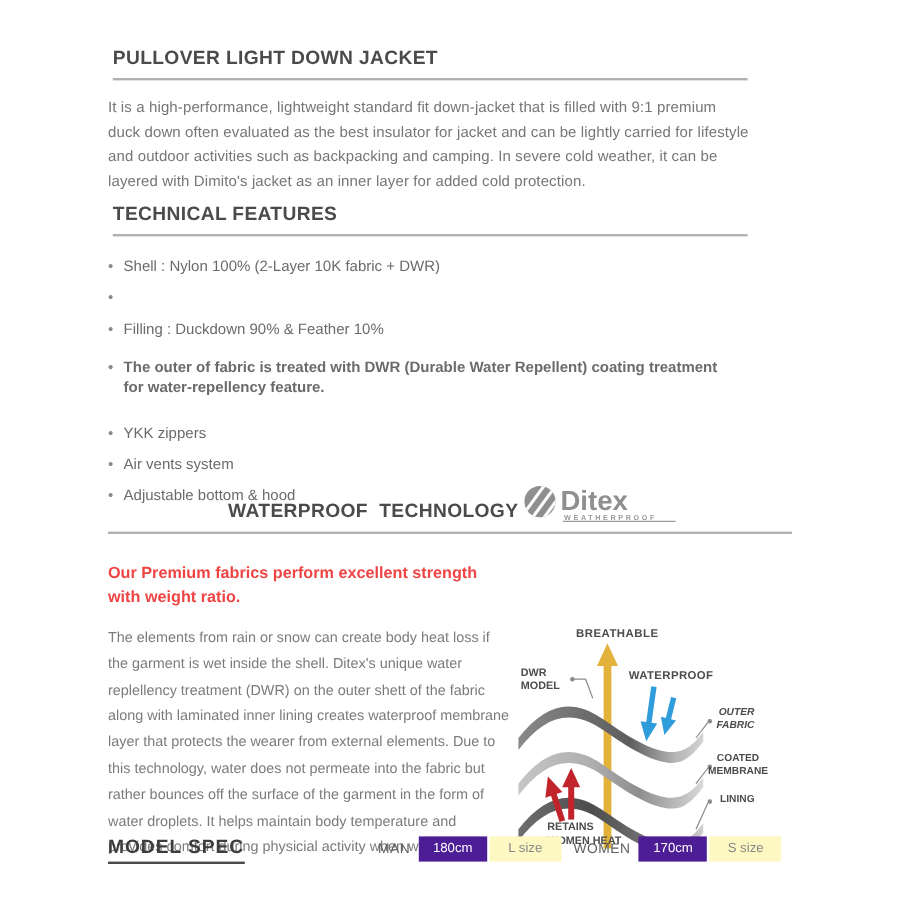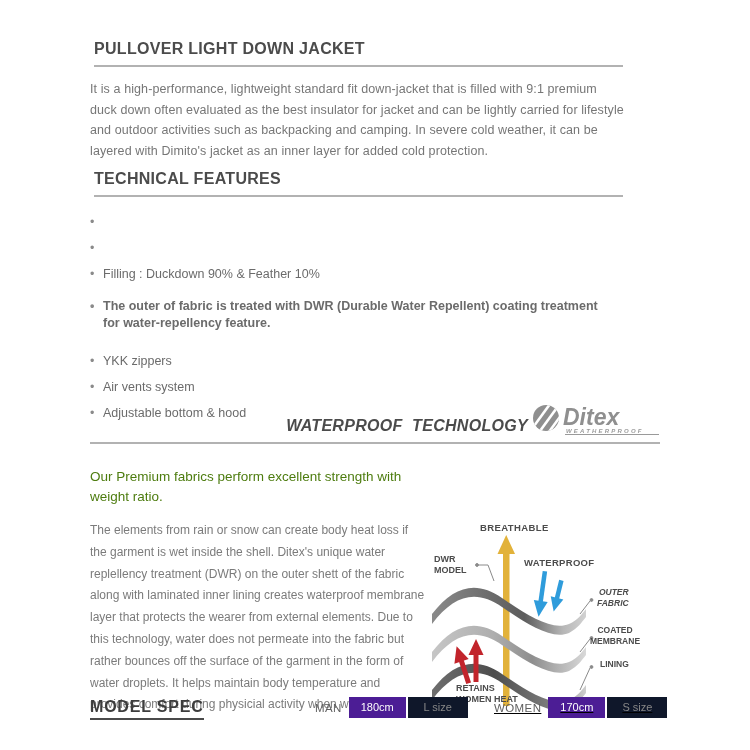--- a/index.html
+++ b/index.html
@@ -15,63 +15,64 @@
   
   .s2{top:166px;width:537px;}
   ul.feat{list-style:none;margin:17px 0 0;padding:0;}
   ul.feat li{display:flex;font-size:12.5px;color:#6b6b6b;margin-bottom:10px;line-height:16px;}
   ul.feat .dot{width:13px;color:#8a8a8a;flex:none;}
   li.hl{margin-top:16px !important;font-weight:bold;color:#4d4d4d;}
   li.hl .txt{width:505px;line-height:16.5px;}
   ul.feat2{margin-top:22px;}
   
   .s3{top:402px;width:570px;}
-  .s3-header{display:flex;justify-content:flex-end;align-items:flex-end;
-             border-bottom:2px solid #b2b2b2;padding-bottom:3px;font-style:italic;}
+  .s3-header{display:flex;justify-content:center;align-items:flex-end;
+             border-bottom:2px solid #b2b2b2;padding-bottom:3px;}
   .s3-body{position:relative;width:570px;height:260px;}
-  .lead{margin:23px 0 0;font-size:13.5px;font-weight:normal;color:#4d7c0f;line-height:20px;width:320px;}
+  .lead{margin:23px 0 0;font-size:13.5px;font-weight:bold;color:#ef4444;line-height:20px;width:320px;}
   .wp-text{margin:13px 0 0;font-size:12px;line-height:21.8px;color:#7b7b7b;width:338px;}
   
   .diagram{position:absolute;left:330px;top:47px;width:250px;height:210px;}
   .diagram svg{position:absolute;left:0;top:0;}
   .dlabel{position:absolute;font-weight:bold;color:#4c4c4c;white-space:pre-line;}
   .d-breathable{left:60px;top:8px;font-size:9.5px;letter-spacing:.4px;}
   .d-dwr{left:14px;top:40px;font-size:9px;line-height:11px;}
   .d-waterproof{left:104px;top:43px;font-size:9.5px;letter-spacing:.3px;}
   .d-outer{left:177px;top:73px;font-size:8.5px;line-height:10.5px;text-align:right;font-style:italic;}
   .d-membrane{left:170px;top:111px;font-size:8.5px;line-height:10.5px;text-align:center;}
   .d-lining{left:180px;top:145px;font-size:8.5px;}
   .d-retains{left:36px;top:169px;font-size:9px;line-height:11px;}
   
   .s4{top:697px;width:572px;height:30px;}
   .s4 h3{position:absolute;left:0;top:1px;margin:0;font-size:16px;font-weight:bold;color:#3d3d3d;
          letter-spacing:.8px;border-bottom:2px solid #4a4a4a;padding-bottom:2px;text-align:right;}
   .spec{position:absolute;top:0;display:flex;align-items:center;}
   .spec-man{left:225px;}
-  .spec-women{left:404px;text-decoration:underline;}
+  .spec-women{left:388px;}
   .spec .lbl{font-size:11.5px;color:#5f5f5f;letter-spacing:.4px;margin-right:7px;}
   .badge{height:21px;line-height:21px;text-align:center;font-size:11px;}
   .badge.dark{width:57px;background:#4c1d95;color:#fdfdfd;margin-right:2px;}
-  .badge.light{width:60px;background:#0f172a;color:#878787;}
+  .badge.light{width:60px;background:#fef9c3;color:#878787;}
 </style>
 </head>
 <body>
 
 <div class="page">
 
   <section class="s1">
     <h2 class="rule">PULLOVER LIGHT DOWN JACKET</h2>
     <p>It is a high-performance, lightweight standard fit down-jacket that is filled with 9:1 premium duck down often evaluated as the best insulator for jacket and can be lightly carried for lifestyle and outdoor activities such as backpacking and camping. In severe cold weather, it can be layered with Dimito's jacket as an inner layer for added cold protection.</p>
   </section>
 
   <section class="s2">
     <h2 class="rule">TECHNICAL FEATURES</h2>
     <ul class="feat">
       <li>
           <span class="dot">•</span>
+          <span class="txt">Shell : Nylon 100% (2-Layer 10K fabric + DWR)</span>
         </li>
       <li>
           <span class="dot">•</span>
         </li>
       <li>
           <span class="dot">•</span>
           <span class="txt">Filling : Duckdown 90% &amp; Feather 10%</span>
         </li>
       <li class="hl">
           <span class="dot">•</span>

